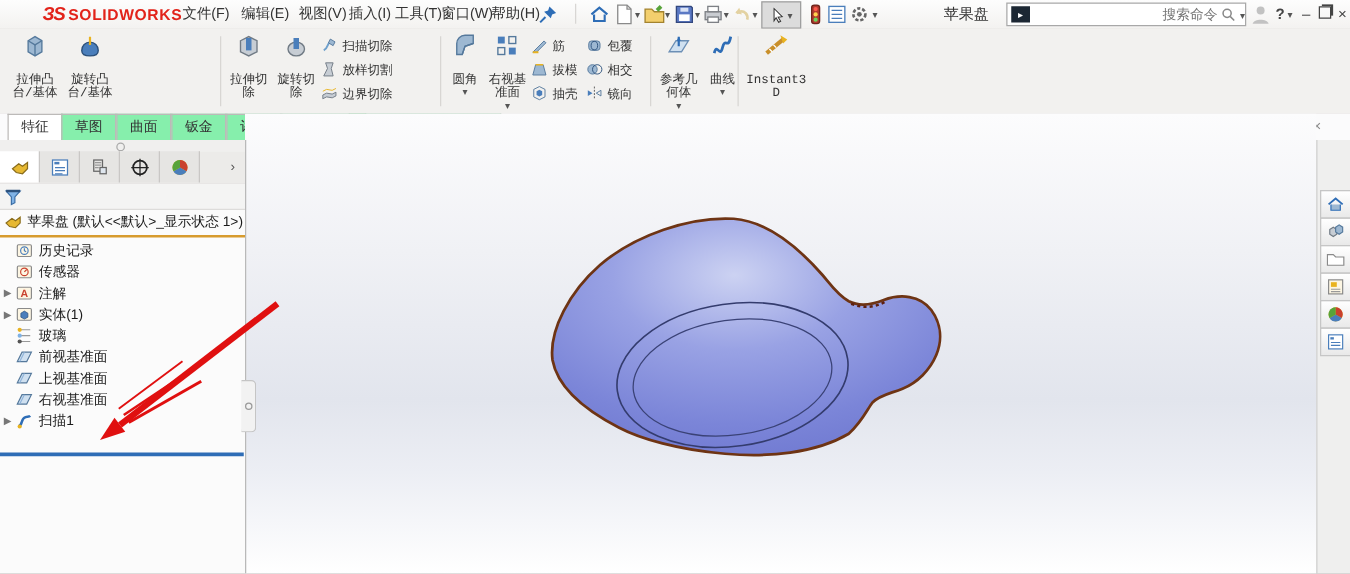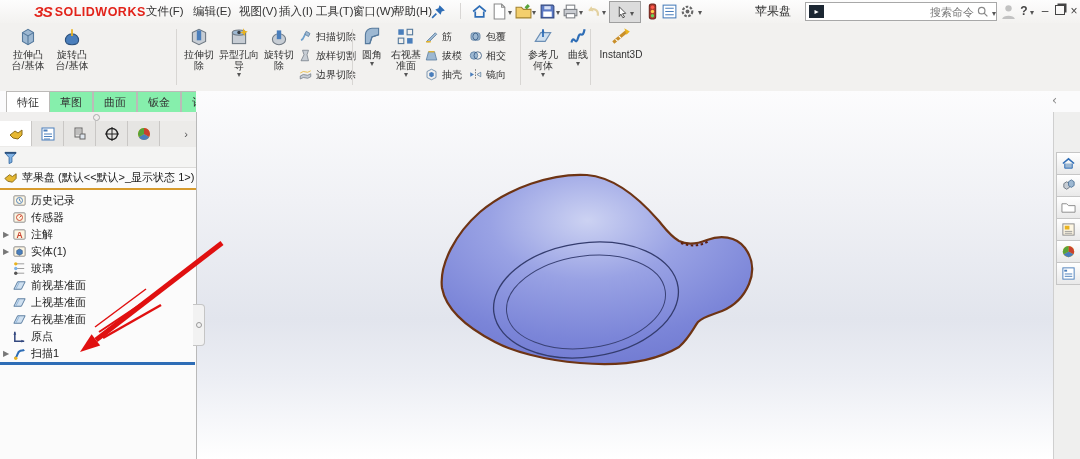--- a/index.html
+++ b/index.html
@@ -21,21 +21,21 @@
   #searchbox .sico{width:15px;height:13px;background:#1c2733;margin:0 3px;display:flex;align-items:center;justify-content:center;color:#fff;font-size:8px;}
   #searchbox input{flex:1;border:none;outline:none;font-size:11px;color:#999;background:transparent;font-family:inherit;text-align:right;}
   .winctl{position:absolute;top:3px;width:16px;height:16px;text-align:center;line-height:16px;color:#444;font-size:12px;}
 
   
   #ribbon{position:absolute;left:0;top:23px;width:1080px;height:68px;background:#f2f1ef;border-bottom:1px solid #d5d3d1;}
   .rgroup{position:absolute;top:0;height:66px;display:flex;align-items:flex-start;}
   .rsep{position:absolute;top:6px;width:1px;height:56px;background:#d8d6d3;}
   .rbig{width:42px;margin:3px 1px 0 1px;display:flex;flex-direction:column;align-items:center;cursor:default;}
   .rbig .rbicon{width:22px;height:22px;}
-  .rbig .rblabel{margin-top:1px;font-size:10px;line-height:11px;text-align:center;color:#333;word-break:break-all;}
+  .rbig .rblabel{margin-top:11px;font-size:10px;line-height:11px;text-align:center;color:#333;word-break:break-all;font-family:Liberation Mono, monospace;}
   .rbig.drop::after{content:"▾";font-size:8px;color:#555;line-height:7px;}
   .rstack{display:flex;flex-direction:column;margin-top:4px;}
   .rsmall{display:flex;align-items:center;height:19px;cursor:default;}
   .rsmall svg{width:15px;height:15px;margin-right:3px;}
   .rsmall .rslabel{font-size:10px;color:#333;white-space:nowrap;}
 
   
   #tabrow{position:absolute;left:0;top:91px;width:1080px;height:21px;background:#fbfbfc;}
   .cmdtab{position:absolute;top:0;height:20px;line-height:20px;padding:0 10px;font-size:11px;color:#333;background:#86efac;border:1px solid #bcbab8;border-bottom:none;cursor:default;}
   .cmdtab.active{background:#fff;border-bottom:1px solid #fff;font-weight:normal;}
@@ -219,29 +219,20 @@
     </div>
     <div class="rsep" style="left:176px"></div>
 
     <div class="rgroup" style="left:180px">
       <div class="rbig" style="width:36px">
         <svg class="rbicon" viewBox="0 0 20 20">
             <path d="M4 6l6-3 6 3v8l-6 3-6-3z" fill="#c7cdd4" stroke="#707a84"></path>
             <rect x="8" y="4" width="4" height="9" fill="#4a7ebb"></rect>
           </svg>
         <span class="rblabel">拉伸切除</span>
-      </div>
-      <div class="rbig drop" style="width:40px">
-        <svg class="rbicon" viewBox="0 0 20 20">
-            <rect x="4" y="6" width="12" height="10" fill="#c7cdd4" stroke="#707a84"></rect>
-            <ellipse cx="10" cy="6" rx="6" ry="2.4" fill="#9db8d2" stroke="#707a84"></ellipse>
-            <circle cx="10" cy="6" r="1.6" fill="#3a3f45"></circle>
-            <path d="M14 2l1.2 2.4L18 5l-2.2 1.4L15 9l-1.4-2.2L11 6l2.4-1z" fill="#e9b320"></path>
-          </svg>
-        <span class="rblabel">异型孔向导</span>
       </div>
       <div class="rbig" style="width:36px">
         <svg class="rbicon" viewBox="0 0 20 20">
             <path d="M4 12a6 5 0 1 0 12 0 6 5 0 1 0-12 0z" fill="#c7cdd4" stroke="#707a84"></path>
             <path d="M8 4h4v8h-4z" fill="#4a7ebb"></path>
           </svg>
         <span class="rblabel">旋转切除</span>
       </div>
       <div class="rstack">
         <div class="rsmall">
@@ -588,29 +579,20 @@
         </div>
         <div class="trow">
           <span class="tarrow"></span>
           <svg class="ticon" viewBox="0 0 16 16">
               <path d="M2 12l4-8h8l-4 8z" fill="#cfe0f0" stroke="#55799c"></path>
               <path d="M4 12l4-8" stroke="#8fb3d9"></path>
             </svg>
           <span class="tlabel">右视基准面</span>
         </div>
         <div class="trow">
-          <span class="tarrow"></span>
-          <svg class="ticon" viewBox="0 0 16 16">
-              <path d="M3 3v10h10" fill="none" stroke="#33487f" stroke-width="1.6"></path>
-              <path d="M3 3l-1.5 3h3z" fill="#33487f"></path>
-              <path d="M13 13l-3-1.5v3z" fill="#33487f"></path>
-            </svg>
-          <span class="tlabel">原点</span>
-        </div>
-        <div class="trow">
           <span class="tarrow">▶</span>
           <svg class="ticon" viewBox="0 0 16 16">
               <path d="M3 13c4-1.5 1.5-6.5 6-8 1.5-.5 3 0 4-1" fill="none" stroke="#2e6db6" stroke-width="2.2"></path>
               <circle cx="4" cy="13" r="1.8" fill="#e9b320"></circle>
             </svg>
           <span class="tlabel">扫描1</span>
         </div>
       </div>
 
       <div id="rollback"></div>

